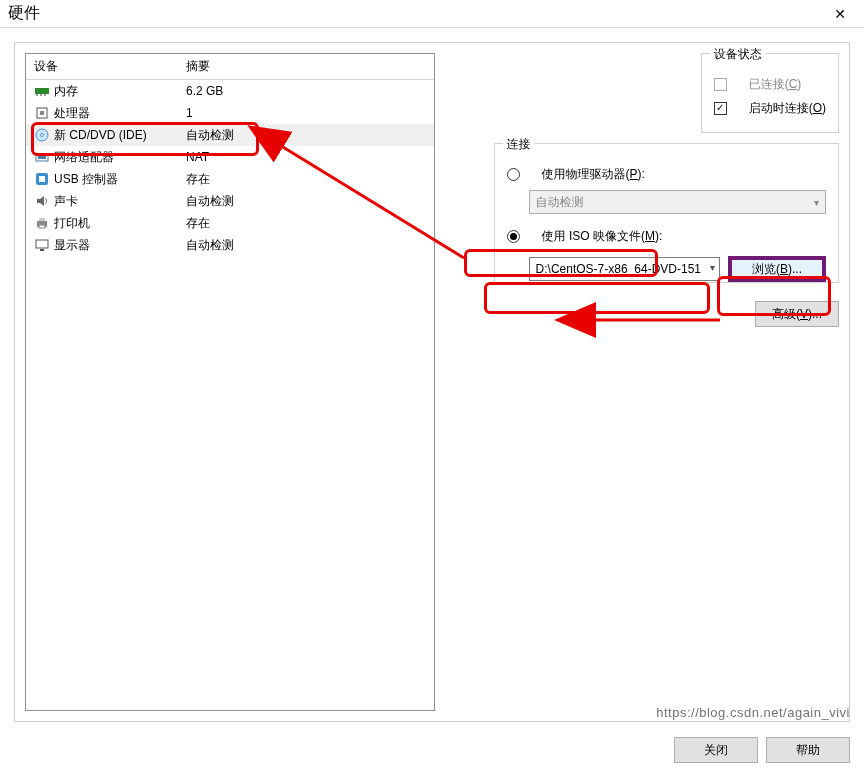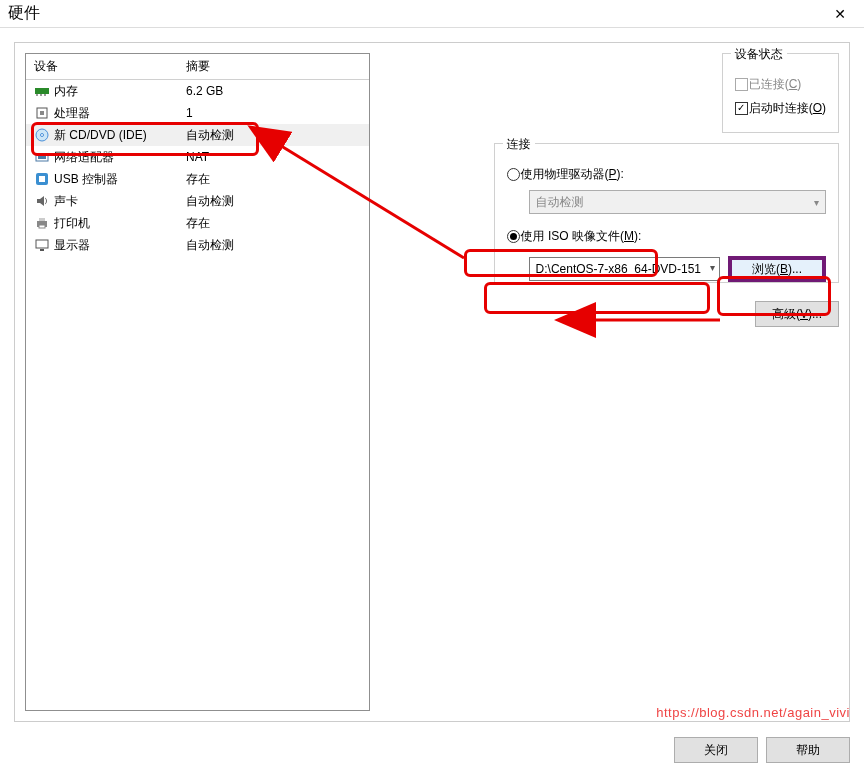--- a/index.html
+++ b/index.html
@@ -29,21 +29,21 @@
     }
     .dialog-body {
       position: absolute;
       left: 14px; right: 14px; top: 42px; bottom: 50px;
       border: 1px solid #ccc;
       padding: 10px;
       display: flex;
       gap: 8px;
     }
     .left-pane {
-      width: 345px;
+      width: 410px;
       display: flex; flex-direction: row;
     }
     .device-table {
       flex: 1;
       border: 1px solid #8f8f8f;
       background: #fff;
       overflow: hidden;
     }
     .dt-header {
       display: flex;
@@ -97,21 +97,21 @@
       padding: 18px 12px 12px 12px;
     }
     .groupbox .gb-title {
       position: absolute; top: -8px; left: 8px;
       background: #fff; padding: 0 4px;
       font-size: 12px;
     }
     .chk-row, .rad-row {
       display: flex; align-items: center;
       height: 24px;
-      gap: 1px;
+      gap: 22px;
       font-size: 12px;
     }
     .chk-box, .rad-circle {
       width: 13px; height: 13px;
       border: 1px solid #333;
       display: flex; align-items: center; justify-content: center;
       background: #fff;
     }
     .chk-box.disabled { border-color: #aaa; }
     .chk-box .checkmark {
@@ -175,21 +175,21 @@
     }
     
     .annot-overlay {
       position: absolute; inset: 0;
       pointer-events: none;
     }
     .watermark {
       position: absolute;
       right: 14px; bottom: 52px;
       font-size: 13px;
-      color: #ef4444;
+      color: #737373;
       letter-spacing: 0.5px;
     }
   </style>
 </head>
 <body>
 
 <div class="titlebar">
   <span class="title">硬件</span>
   <div class="close-btn">
     <span>✕</span>

